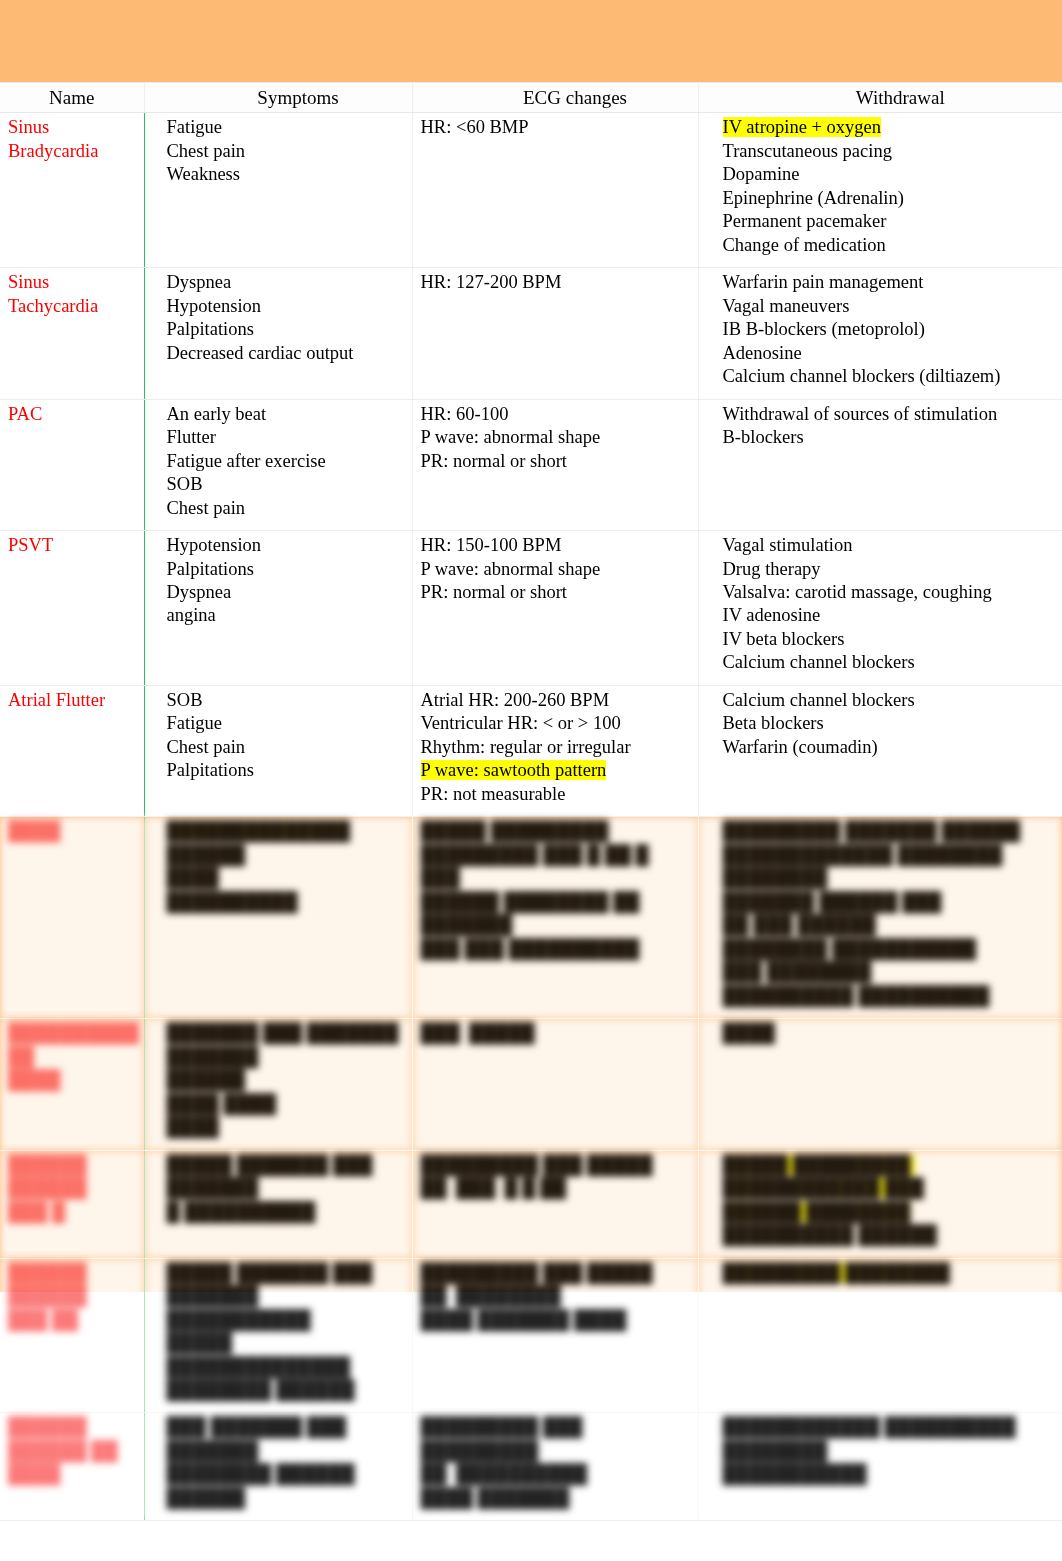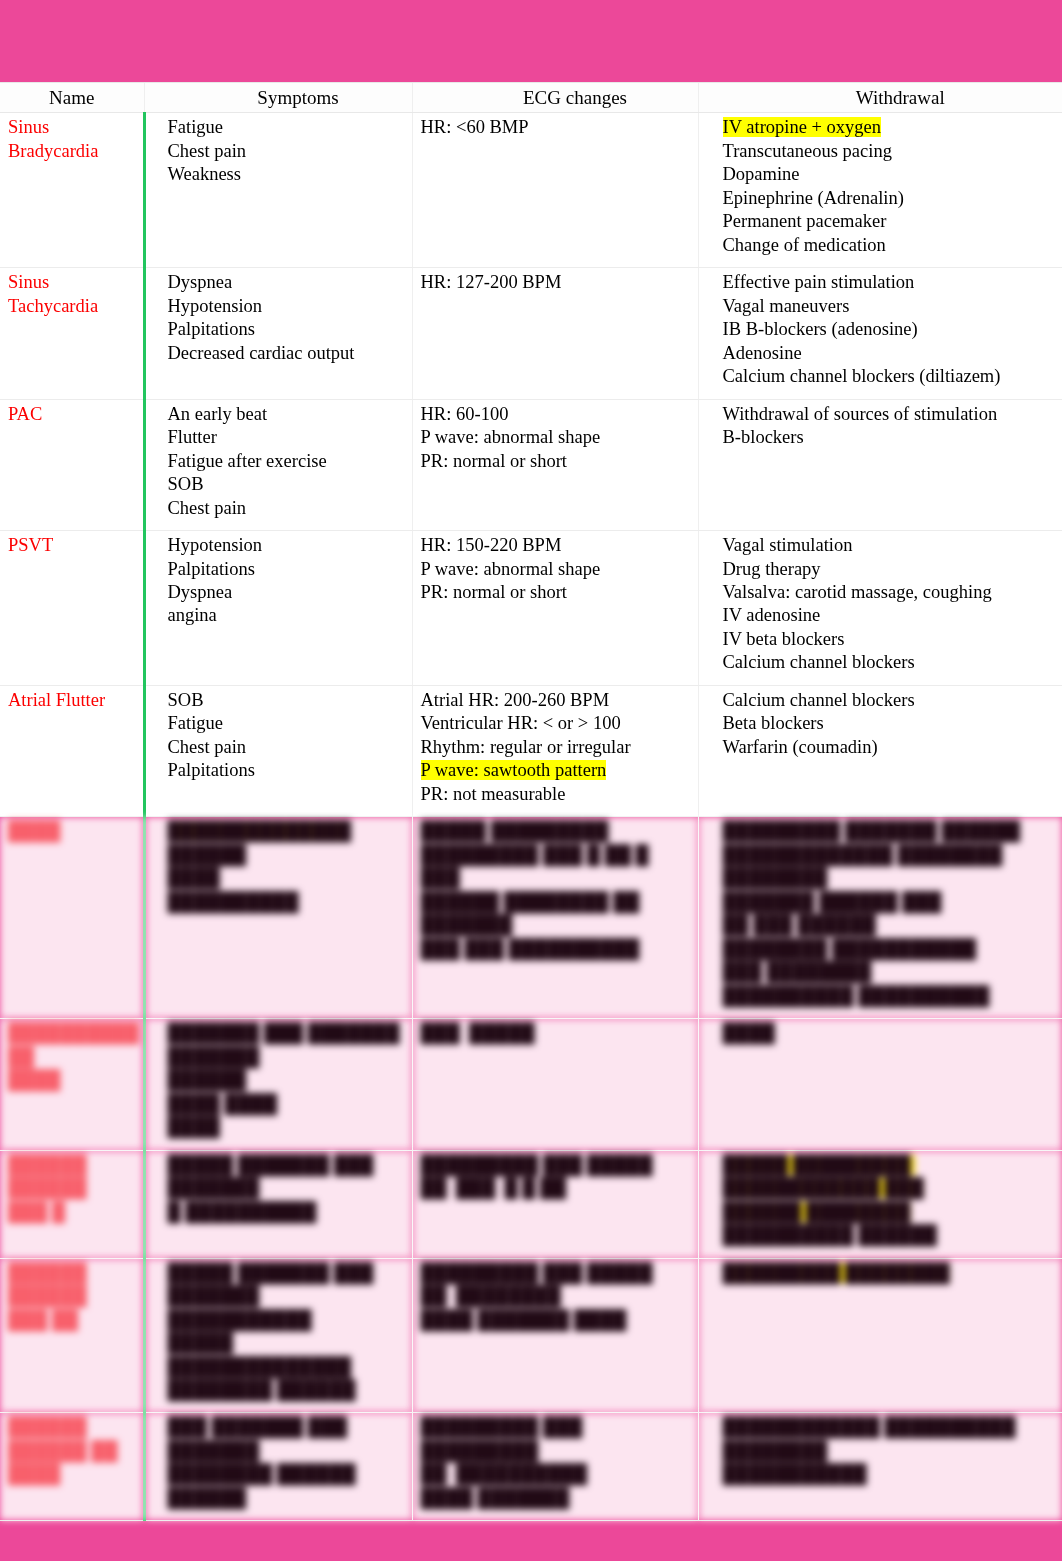--- a/index.html
+++ b/index.html
@@ -10,22 +10,22 @@
   body {
     width: 1062px;
     height: 1561px;
     font-family: "Liberation Serif", "DejaVu Serif", serif;
     color: #000000;
     overflow: hidden;
   }
   .page {
     position: relative;
     width: 1062px;
-    height: 1561px;
-    background: #ec4899;
+    height: 1292px;
+    background: #fdba74;
   }
   .table-wrap {
     position: absolute;
     left: 0;
     top: 82px;
     width: 1062px;
   }
   table.arrhythmia {
     width: 1062px;
     border-collapse: collapse;
@@ -54,21 +54,21 @@
     font-size: 18.5px;
     line-height: 1.27;
     padding: 3px 6px 10px 8px;
     border-bottom: 1px solid #ececec;
     background: #ffffff;
   }
   tbody td.col-name {
     color: #fc0000;
     padding-left: 8px;
     padding-right: 4px;
-    border-right: 3px solid #22c55e;
+    border-right: 1px solid #22c55e;
     margin-left: 40px;
   }
   tbody td.col-symptoms {
     padding-left: 22px;
     border-right: 1px solid #efefef;
   }
   tbody td.col-ecg {
     border-right: 1px solid #efefef;
   }
   tbody td.col-treatment {
@@ -137,23 +137,23 @@
             <td class="col-symptoms">
               <span class="cell-line">Dyspnea</span>
               <span class="cell-line">Hypotension</span>
               <span class="cell-line">Palpitations</span>
               <span class="cell-line">Decreased cardiac output</span>
             </td>
             <td class="col-ecg">
               <span class="cell-line">HR: 127-200 BPM</span>
             </td>
             <td class="col-treatment">
-              <span class="cell-line">Effective pain stimulation</span>
+              <span class="cell-line">Warfarin pain management</span>
               <span class="cell-line">Vagal maneuvers</span>
-              <span class="cell-line">IB B-blockers (adenosine)</span>
+              <span class="cell-line">IB B-blockers (metoprolol)</span>
               <span class="cell-line">Adenosine</span>
               <span class="cell-line">Calcium channel blockers (diltiazem)</span>
             </td>
           </tr>
           <tr>
             <td class="col-name">
               <span class="cell-line">PAC</span>
             </td>
             <td class="col-symptoms">
               <span class="cell-line">An early beat</span>
@@ -176,21 +176,21 @@
             <td class="col-name">
               <span class="cell-line">PSVT</span>
             </td>
             <td class="col-symptoms">
               <span class="cell-line">Hypotension</span>
               <span class="cell-line">Palpitations</span>
               <span class="cell-line">Dyspnea</span>
               <span class="cell-line">angina</span>
             </td>
             <td class="col-ecg">
-              <span class="cell-line">HR: 150-220 BPM</span>
+              <span class="cell-line">HR: 150-100 BPM</span>
               <span class="cell-line">P wave: abnormal shape</span>
               <span class="cell-line">PR: normal or short</span>
             </td>
             <td class="col-treatment">
               <span class="cell-line">Vagal stimulation</span>
               <span class="cell-line">Drug therapy</span>
               <span class="cell-line">Valsalva: carotid massage, coughing</span>
               <span class="cell-line">IV adenosine</span>
               <span class="cell-line">IV beta blockers</span>
               <span class="cell-line">Calcium channel blockers</span>

